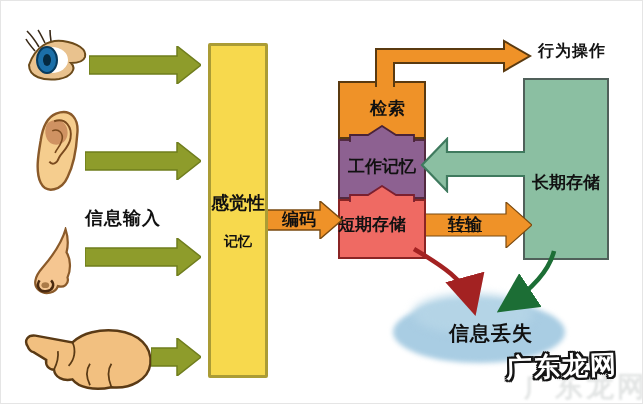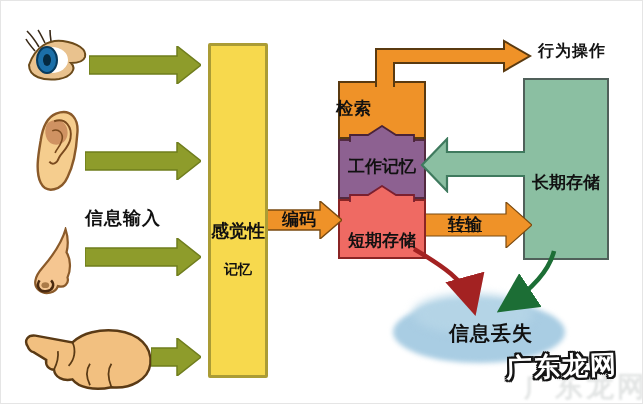--- a/index.html
+++ b/index.html
@@ -7,21 +7,21 @@
     position:relative;width:643px;height:404px;background:#ffffff;overflow:hidden;
     font-family:"DejaVu Sans","Liberation Sans",sans-serif;
     border:1px solid #e5e5e5;box-sizing:border-box;
   }
   .abs{position:absolute;}
   .lbl{
     position:absolute;font-weight:bold;color:#111;white-space:nowrap;
     font-size:17px;line-height:1.15;letter-spacing:1px;
   }
   .box{position:absolute;box-sizing:border-box;}
-  .center{text-align:center;margin-top:28px;}
+  .center{text-align:center;}
   #sensory-box{left:207px;top:42px;width:60px;height:335px;background:#f7d94d;border:3px solid #ab9c35;border-radius:2px;}
   #retrieval-box{left:337px;top:80px;width:88px;height:58px;background:#ef9228;border:2px solid #5a3a10;}
   #wm-box{left:337px;top:138px;width:88px;height:60px;background:#8d6191;border:2px solid #532a40;}
   #stm-box{left:337px;top:198px;width:88px;height:60px;background:#ef6a63;border:2px solid #8a2424;}
   #ltm-box{left:522px;top:77px;width:86px;height:182px;background:#8bbfa2;border:2px solid #50605a;}
   #cloud{
     left:392px;top:300px;width:172px;height:62px;background:#a9cde3;
     border-radius:50%;filter:blur(2.5px);
   }
   #cloud2{
@@ -103,23 +103,23 @@
 
   <svg class="abs" style="left:347px;top:124px" width="68" height="17" viewBox="0 0 68 17">
     <polygon points="2,17 2,10 20,10 34,1 48,10 66,10 66,17" fill="#8d6191"></polygon>
     <path d="M2,17 L2,10 L20,10 L34,1 L48,10 L66,10 L66,17" fill="none" stroke="#4a2338" stroke-width="1.8"></path>
   </svg>
   <svg class="abs" style="left:347px;top:184px" width="68" height="17" viewBox="0 0 68 17">
     <polygon points="2,17 2,10 20,10 34,1 48,10 66,10 66,17" fill="#ef6a63"></polygon>
     <path d="M2,17 L2,10 L20,10 L34,1 L48,10 L66,10 L66,17" fill="none" stroke="#7a2030" stroke-width="1.8"></path>
   </svg>
 
-  <div class="lbl" style="left:319px;top:98px;width:68px;text-align:center;">检索</div>
+  <div class="lbl" style="left:337px;top:98px;width:68px;text-align:right;">检索</div>
   <div class="lbl" style="left:337px;top:156px;width:88px;text-align:center;letter-spacing:0;">工作记忆</div>
-  <div class="lbl" style="left:337px;top:230px;width:88px;text-align:center;letter-spacing:0;">短期存储</div>
+  <div class="lbl" style="left:337px;top:214px;width:88px;letter-spacing:0;">短期存储</div>
 
   <svg class="abs" style="left:362px;top:36px" width="172" height="50" viewBox="0 0 172 50">
     <polygon points="13,50 13,12 141,12 141,4 167,19 141,34 141,26 31,26 31,50" fill="#ef9228"></polygon>
     <path d="M13,50 L13,12 L141,12 L141,4 L167,19 L141,34 L141,26 L31,26 L31,50" fill="none" stroke="#5a3a10" stroke-width="2"></path>
   </svg>
   <div class="lbl" style="left:537px;top:41px;font-size:16px;">行为操作</div>
 
   <div class="box" id="ltm-box"></div>
   <div class="lbl" style="left:522px;top:172px;width:86px;text-align:center;letter-spacing:0;">长期存储</div>
 

